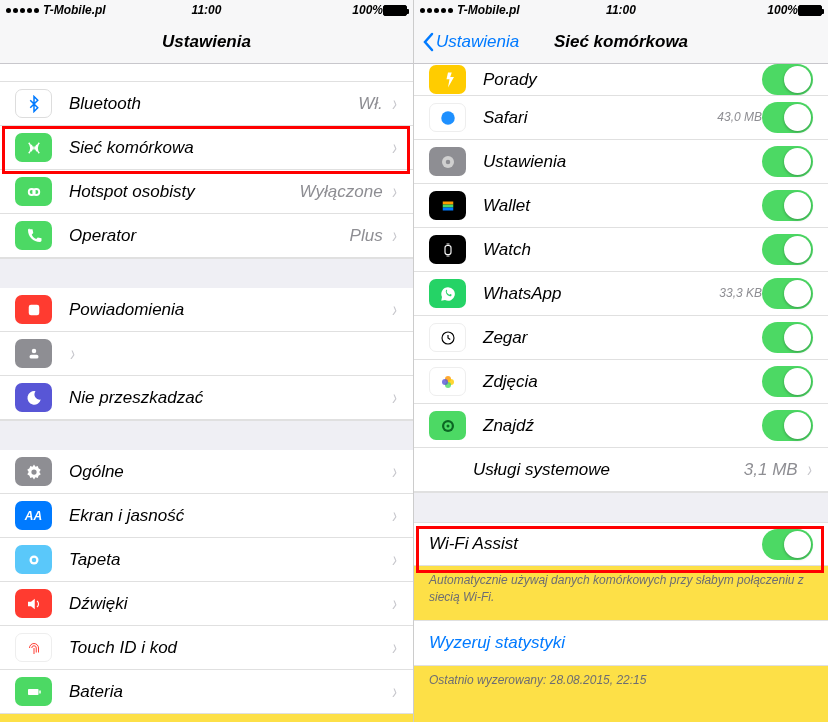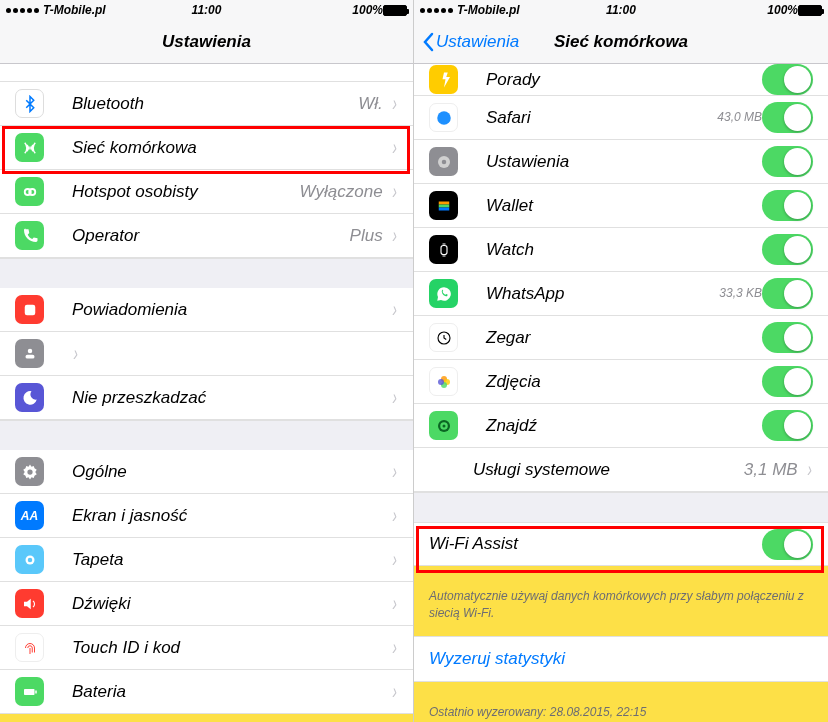--- a/index.html
+++ b/index.html
@@ -12,28 +12,28 @@
     .dots { display: flex; gap: 2px; align-items: center; }
     .dot { width: 5px; height: 5px; background: #000; border-radius: 50%; }
     .battery { width: 24px; height: 11px; border: 1px solid #000; border-radius: 2px; position: relative; background: #000; }
     .battery::after { content: ""; position: absolute; right: -3px; top: 3px; width: 2px; height: 5px; background: #000; border-radius: 0 1px 1px 0; }
     .navbar { height: 44px; background: #f7f7f8; border-bottom: 1px solid #c8c7cc; display: flex; align-items: center; justify-content: center; position: relative; }
     .navbar .title { font-size: 17px; font-weight: 600; color: #000; }
     .navbar .back { position: absolute; left: 8px; color: #007aff; font-size: 17px; display: flex; align-items: center; gap: 2px; }
     .navbar .back svg { width: 12px; height: 20px; }
     .content { flex: 1; overflow-y: auto; }
     .row { background: #fff; border-bottom: 1px solid #e0e0e0; display: flex; align-items: center; padding: 0 15px 0 15px; min-height: 44px; position: relative; }
-    .row .icon { width: 29px; height: 29px; border-radius: 7px; display: flex; align-items: center; justify-content: center; margin-right: 28px; flex-shrink: 0; text-align: center; }
+    .row .icon { width: 37px; height: 29px; border-radius: 7px; display: flex; align-items: center; justify-content: center; margin-right: 17px; flex-shrink: 0; text-align: center; }
     .row .label { font-size: 17px; color: #000; flex: 1; }
     .row .sub { font-size: 12px; color: #8e8e93; margin-top: 2px; }
     .row .labelwrap { flex: 1; display: flex; flex-direction: row; justify-content: center; }
     .row .value { font-size: 17px; color: #8e8e93; margin-right: 8px; }
     .chevron { color: #c7c7cc; font-size: 22px; font-weight: 300; transform: scaleX(0.6); }
     .gap { height: 30px; background: #efeff4; border-top: 1px solid #e0e0e0; }
-    .footer-text { font-size: 12px; color: #6d6d72; padding: 22px 15px 14px; line-height: 1.4; }
+    .footer-text { font-size: 12px; color: #6d6d72; padding: 6px 15px 14px; line-height: 1.4; }
     .toggle { width: 51px; height: 31px; background: #4cd964; border-radius: 16px; position: relative; flex-shrink: 0; }
     .toggle .knob { position: absolute; right: 2px; top: 2px; width: 27px; height: 27px; background: #fff; border-radius: 50%; box-shadow: 0 1px 3px rgba(0,0,0,0.3); }
     .link-row { background: #fff; border-bottom: 1px solid #e0e0e0; border-top: 1px solid #e0e0e0; padding: 12px 15px; color: #007aff; font-size: 17px; }
     .highlight { border: 3px solid #ff0000; position: absolute; pointer-events: none; z-index: 10; }
     .row.no-icon { padding-left: 59px; }
     .row.wifi-assist { padding-left: 15px; border-top: 1px solid #e0e0e0; }
     .row.first-partial { border-top: none; }
     
     .ic-bt { background: #fff; border: 1px solid #ddd; }
     .ic-cell { background: #4cd964; }

